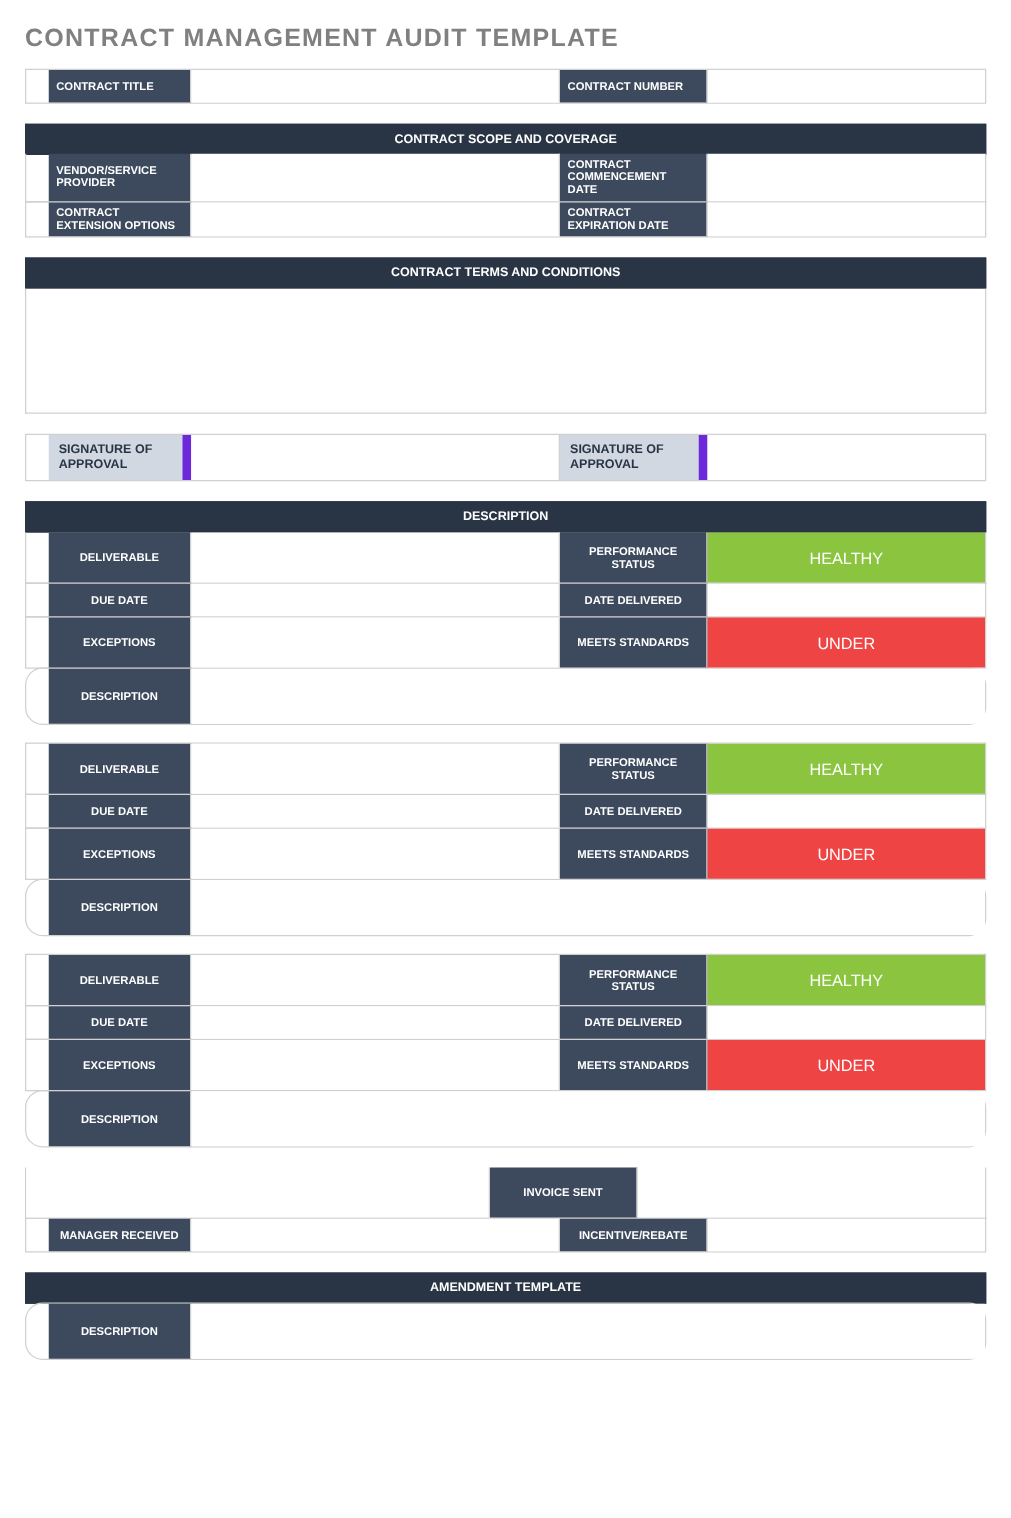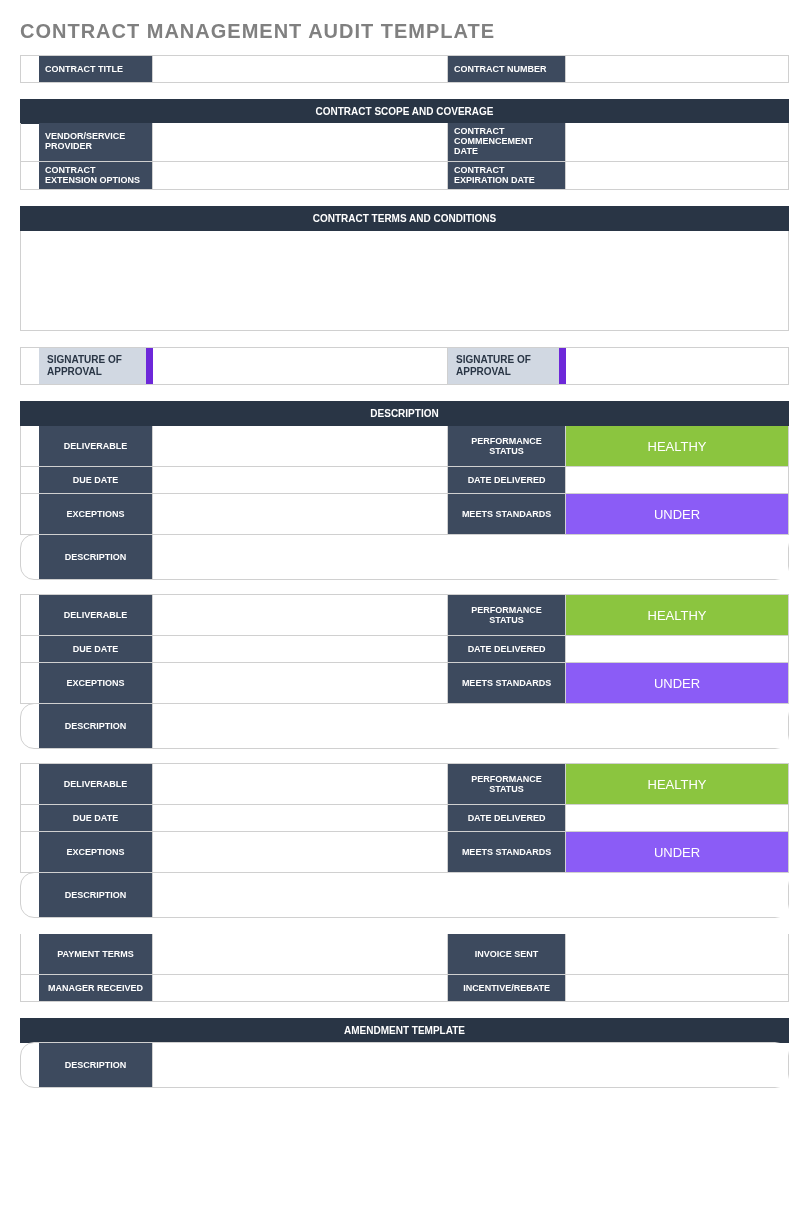--- a/index.html
+++ b/index.html
@@ -9,21 +9,21 @@
   .row { display: flex; border: 1px solid #d0d0d0; margin-top: -1px; }
   .row:first-child { margin-top: 0; }
   .hdr-bar { background: #293545; color: #fff; font-size: 10px; font-weight: bold; text-align: center; padding: 6px 4px; border: 1px solid #293545; }
   .lbl { background: #3d4a5e; color: #fff; font-size: 9px; font-weight: bold; padding: 4px 6px; display: flex; align-items: center; border-right: 1px solid #d0d0d0; }
   .lbl-tall { min-height: 40px; justify-content: center; text-align: center; }
   .lbl-short { min-height: 26px; }
   .lbl-light { background: #d1d8e2; color: #293545; font-size: 10px; font-weight: bold; padding: 6px 8px; display: flex; align-items: center; border-right: 7px solid #6d28d9; }
   .val { background: #fff; flex: 1; padding: 4px 8px; min-height: 26px; border-right: 1px solid #d0d0d0; }
   .val:last-child { border-right: none; }
   .val-healthy { background: #8bc53f; color: #fff; font-size: 13px; display: flex; align-items: center; justify-content: center; }
-  .val-under { background: #8b5cf6; color: #fff; font-size: 13px; display: flex; align-items: center; justify-content: center; }
+  .val-under { background: #ef4444; color: #fff; font-size: 13px; display: flex; align-items: center; justify-content: center; }
   .w-label { width: 114px; flex-shrink: 0; margin-left: 18px; }
   .w-label-mid { width: 118px; flex-shrink: 0; }
   .terms-blank { border: 1px solid #d0d0d0; border-top: none; min-height: 100px; background: #fff; }
   .deliv-block { margin-bottom: 14px; }
   .row-tall { min-height: 40px; }
   .row-med { min-height: 34px; }
   .row-desc { min-height: 46px; border-radius: 14px; }
   .no-border-top { border-top: none; }
 </style>
 </head>
@@ -144,21 +144,20 @@
     </div>
     <div class="row row-desc">
       <div class="lbl w-label lbl-tall">DESCRIPTION</div>
       <div class="val"></div>
     </div>
   </div>
 </div>
 
 <div class="section">
   <div class="row row-tall no-border-top">
-    <div class="lbl w-label lbl-tall">PAYMENT TERMS</div>
     <div class="val" style="flex:1.35"></div>
     <div class="lbl w-label-mid lbl-tall">INVOICE SENT</div>
     <div class="val"></div>
   </div>
   <div class="row">
     <div class="lbl w-label lbl-short" style="justify-content:center">MANAGER RECEIVED</div>
     <div class="val" style="flex:1.35"></div>
     <div class="lbl w-label-mid lbl-short" style="justify-content:center">INCENTIVE/REBATE</div>
     <div class="val"></div>
   </div>

